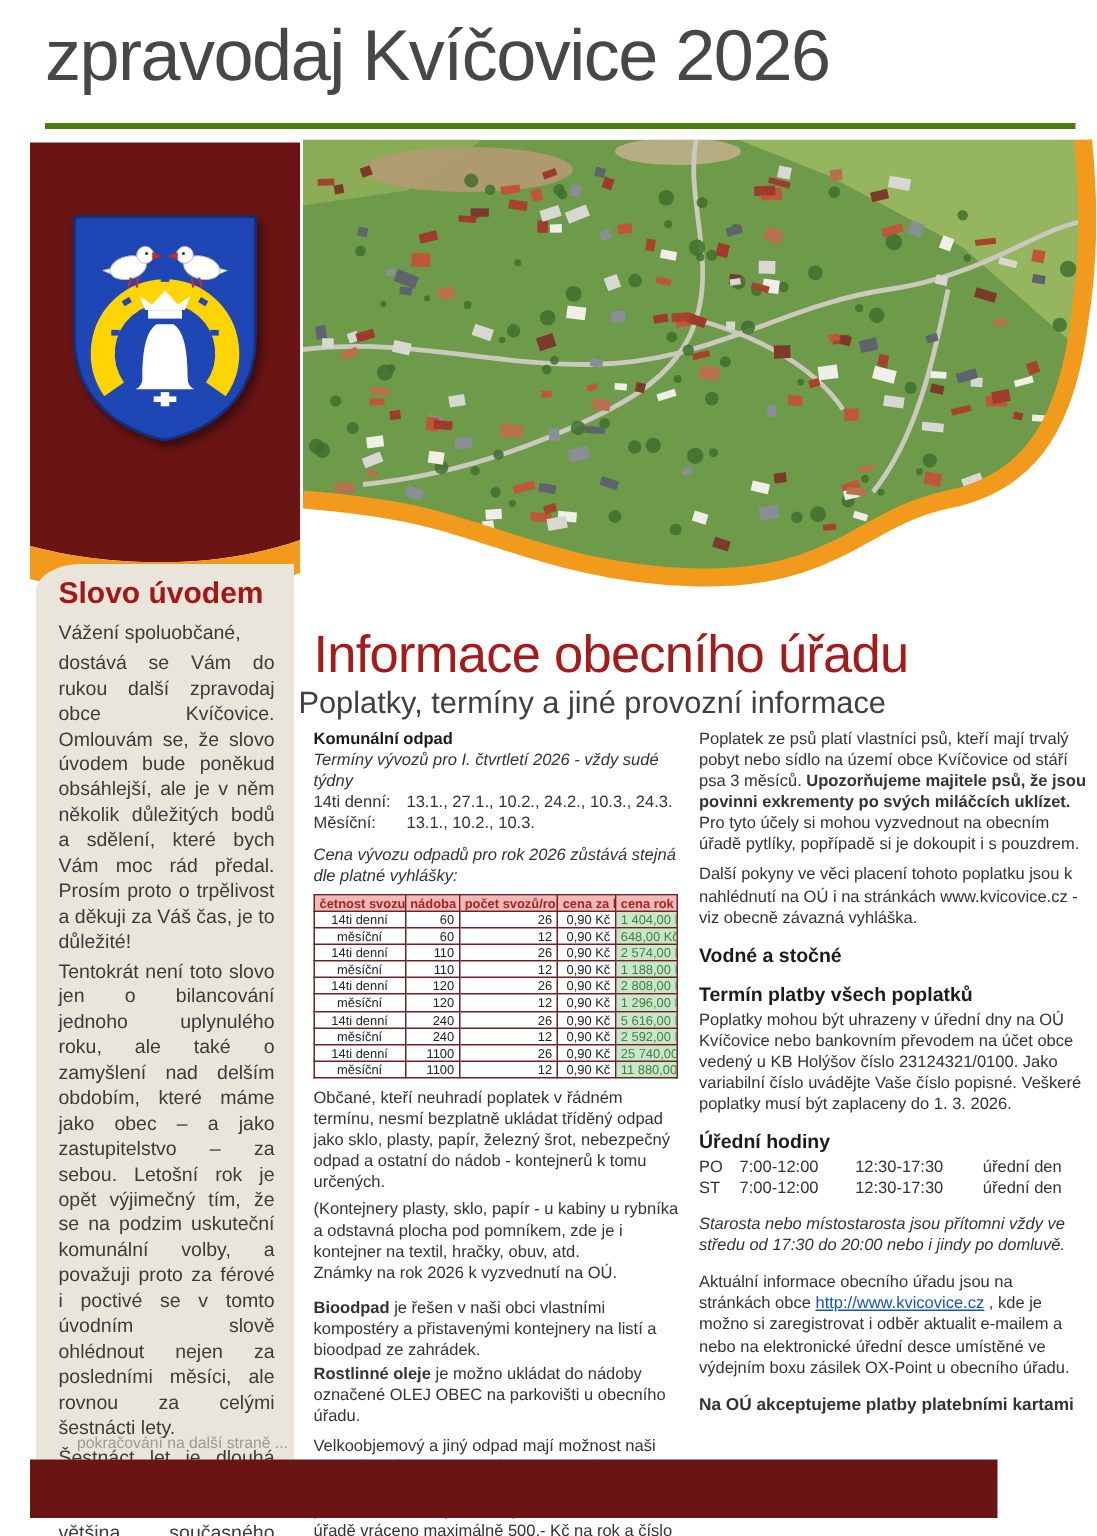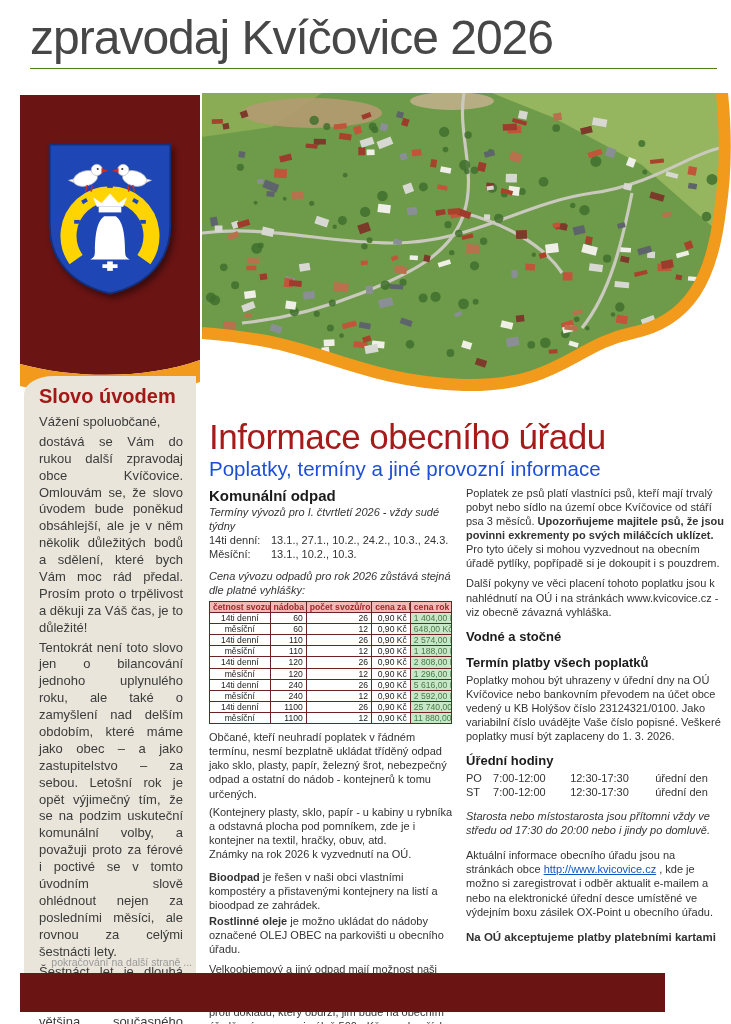--- a/index.html
+++ b/index.html
@@ -1,20 +1,20 @@
 <!DOCTYPE html>
 <html lang="cs"><head>
 <meta charset="utf-8">
 <style>
   html,body{margin:0;padding:0;background:#ffffff;}
   .page{position:relative;width:731px;height:1024px;background:#fff;overflow:hidden;
         font-family:"Liberation Sans",sans-serif;color:#333;}
 
   
-  .masthead{position:absolute;left:30px;top:12px;width:687px;border-bottom:1px solid #4d7c0f;padding-bottom:3px;}
+  .masthead{position:absolute;left:30px;top:12px;width:687px;border-bottom:4px solid #4d7c0f;padding-bottom:17px;}
   .masthead h1{margin:0;font-size:48px;font-weight:normal;color:#474747;letter-spacing:-1px;line-height:1.1;}
 
   
   .sidebar-top{position:absolute;left:20px;top:95px;width:180px;height:236px;background:#6B1414;}
   .swoosh-left{position:absolute;left:20px;top:330px;width:180px;height:80px;}
   .intro-col{position:absolute;left:24px;top:376px;width:172px;height:597px;background:#E9E5DA;
              border-radius:30px 0 0 0 / 18px 0 0 0;box-sizing:border-box;padding:9px 13px 8px 15px;}
   .intro-col h2{margin:0 0 6px 0;font-size:20px;color:#A31717;}
   .intro-col p{margin:0 0 3px 0;font-size:13px;line-height:1.3;color:#3b3b3b;text-align:justify;}
   .intro-col p.first{text-align:left;}
@@ -24,25 +24,25 @@
 
   
   .photo{position:absolute;left:202px;top:93px;width:529px;height:314px;}
 
   
   .footer-bar{position:absolute;left:20px;top:973px;width:645px;height:39px;background:#6B1414;}
 
   
   .main-title{position:absolute;left:209px;top:417px;margin:0;font-size:35px;font-weight:normal;
               color:#A61A1A;letter-spacing:-0.5px;}
-  .main-subtitle{position:absolute;left:209px;top:457px;margin:0;font-size:20.5px;font-weight:normal;color:#1d4ed8;}
+  .main-subtitle{position:absolute;left:199px;top:457px;margin:0;font-size:20.5px;font-weight:normal;color:#404040;}
   .columns{position:absolute;left:209px;top:486px;width:516px;display:flex;gap:12px;}
   .col-left{width:245px;font-size:11px;line-height:1.28;}
   .col-right{width:259px;font-size:11px;line-height:1.28;}
-  h3.sec{margin:0;font-size:15px;color:#1b1b1b;}
+  h3.sec{margin:0;font-size:11px;color:#1b1b1b;}
   .col-right h3.sec{font-size:13px;margin-top:10px;margin-bottom:1px;}
   .it{font-style:italic;}
   .sched-row{display:flex;}
   .sched-label{font-weight:normal;width:62px;flex:none;}
   .note2{margin-top:7px;}
   .p{margin:6px 0 0 0;}
 
   table.price{border-collapse:collapse;width:243px;margin:4px 0 1px 0;table-layout:fixed;}
   table.price th,table.price td{border:1px solid #6d2222;padding:0 3px;font-size:8.6px;line-height:1.18;height:9.5px;overflow:hidden;white-space:nowrap;}
   table.price th{background:#F3B9B9;color:#A12626;text-align:center;font-weight:bold;}

